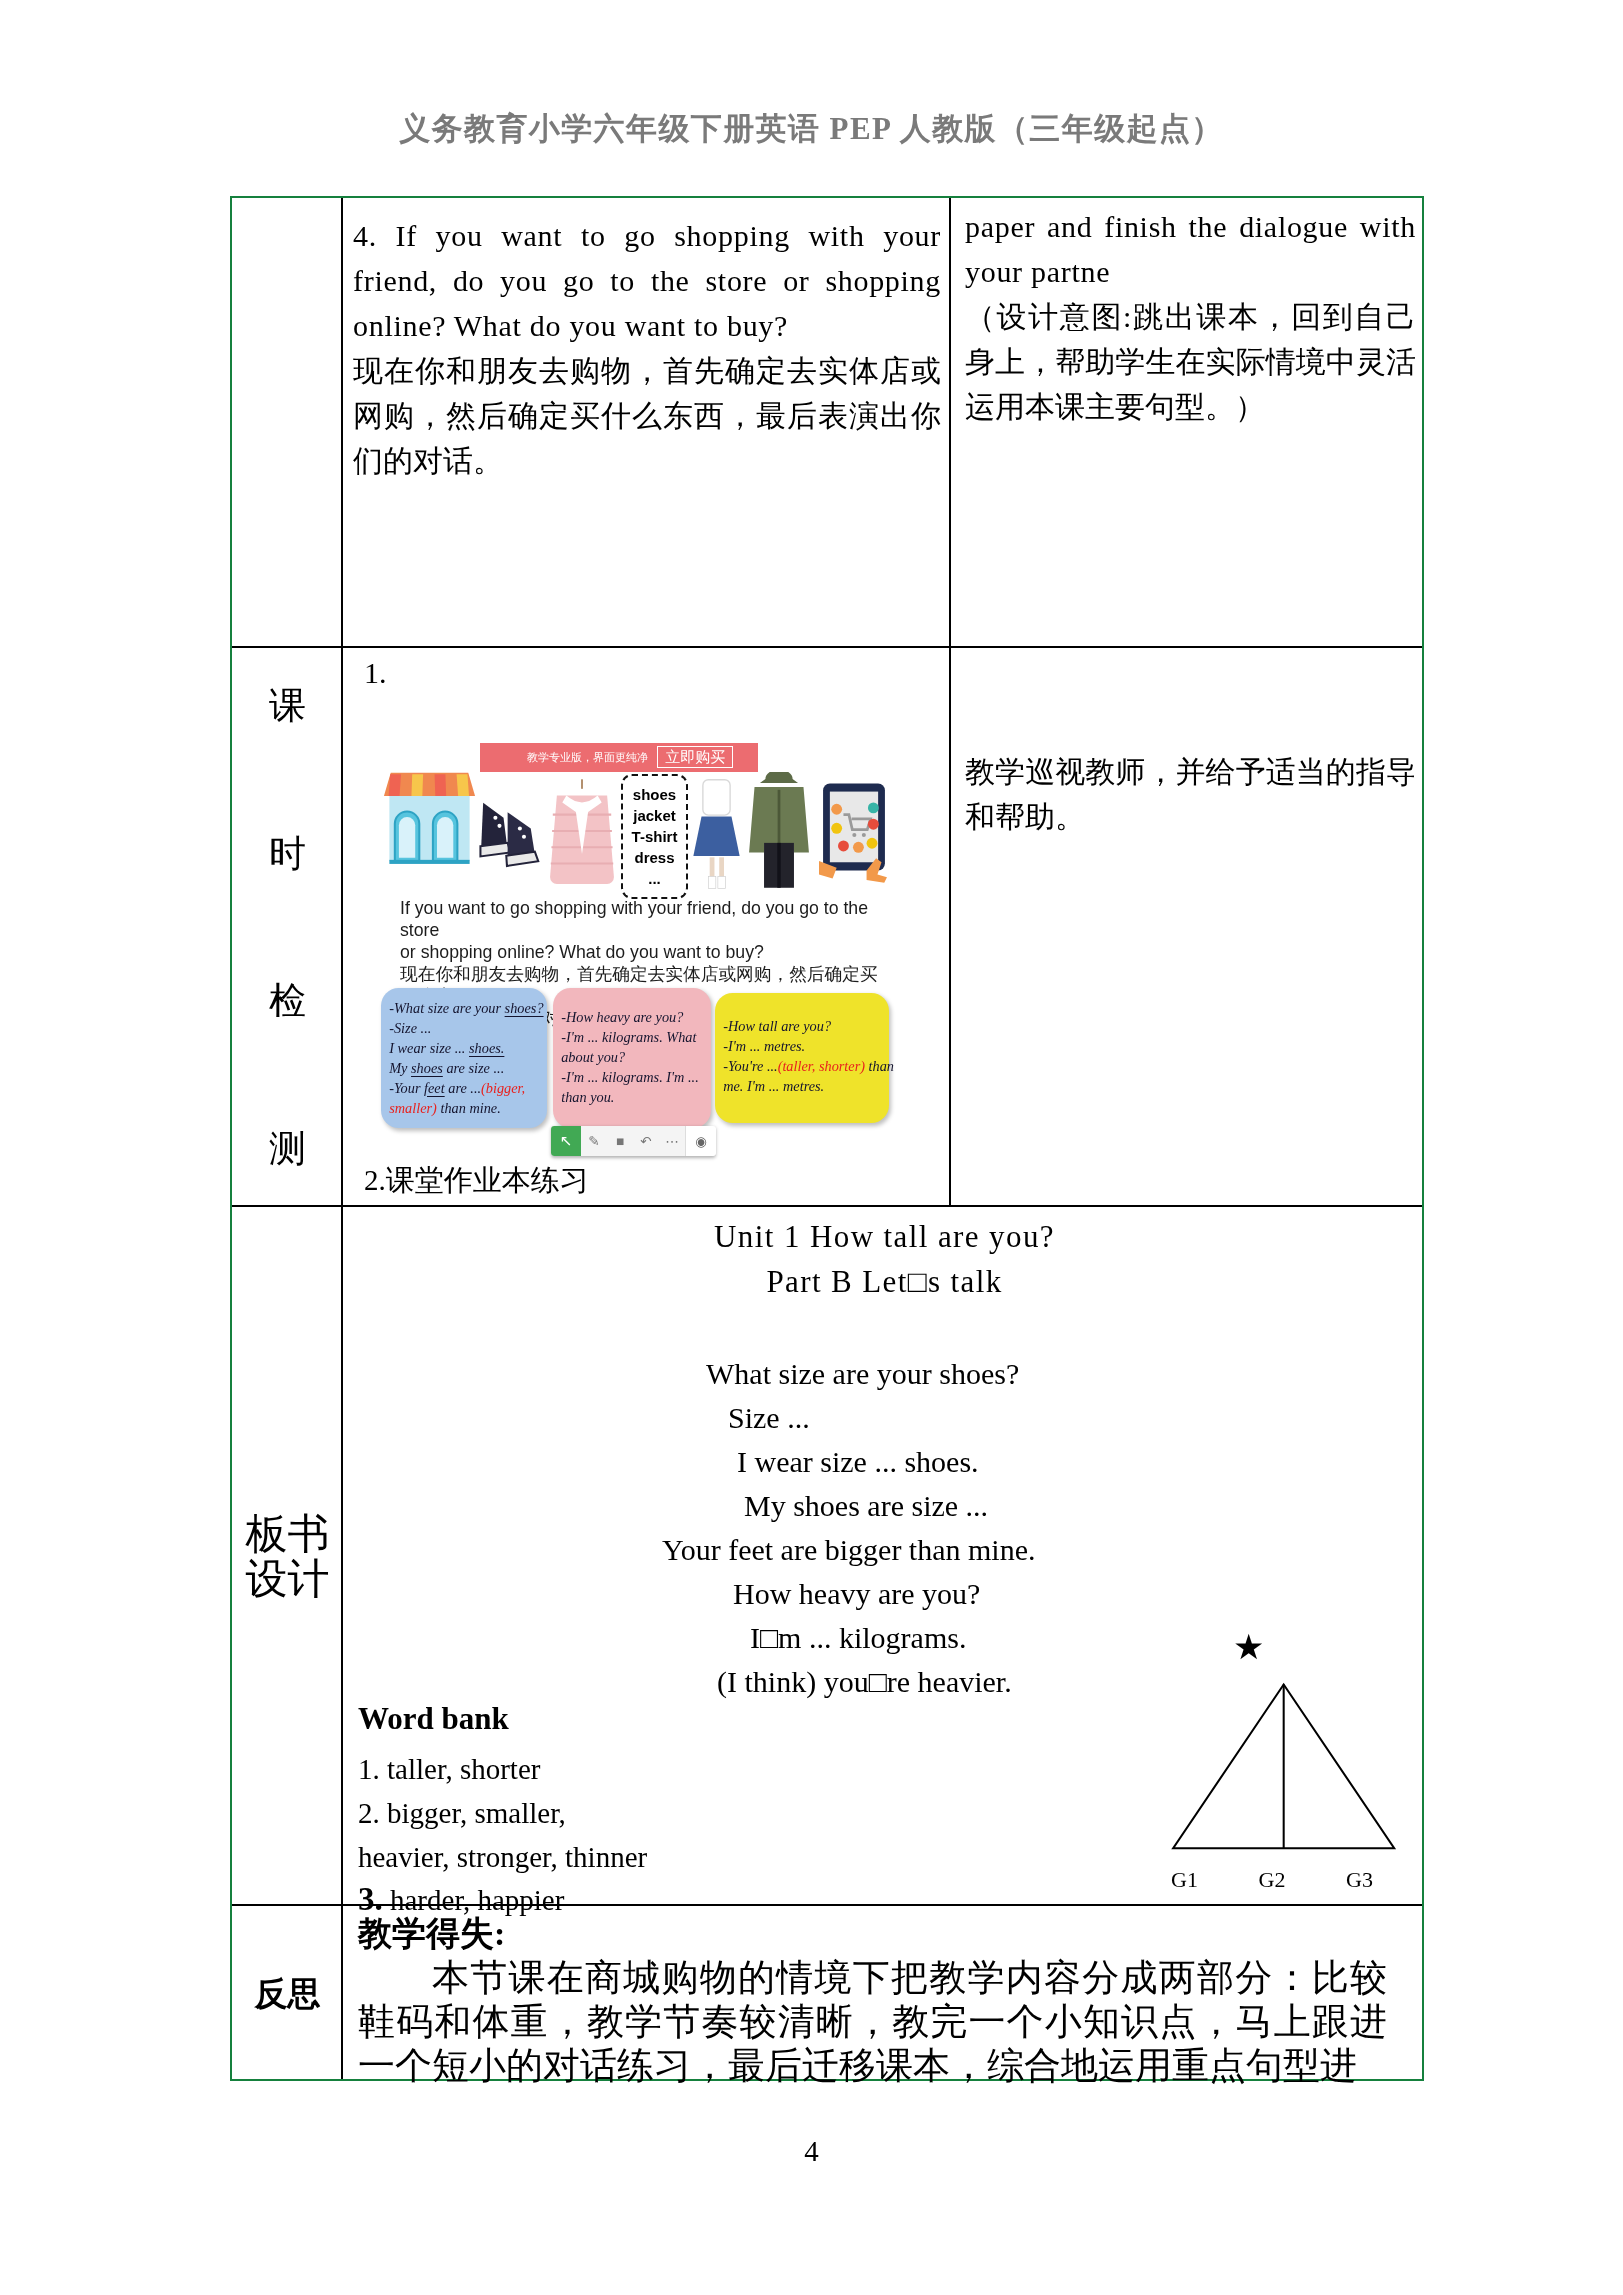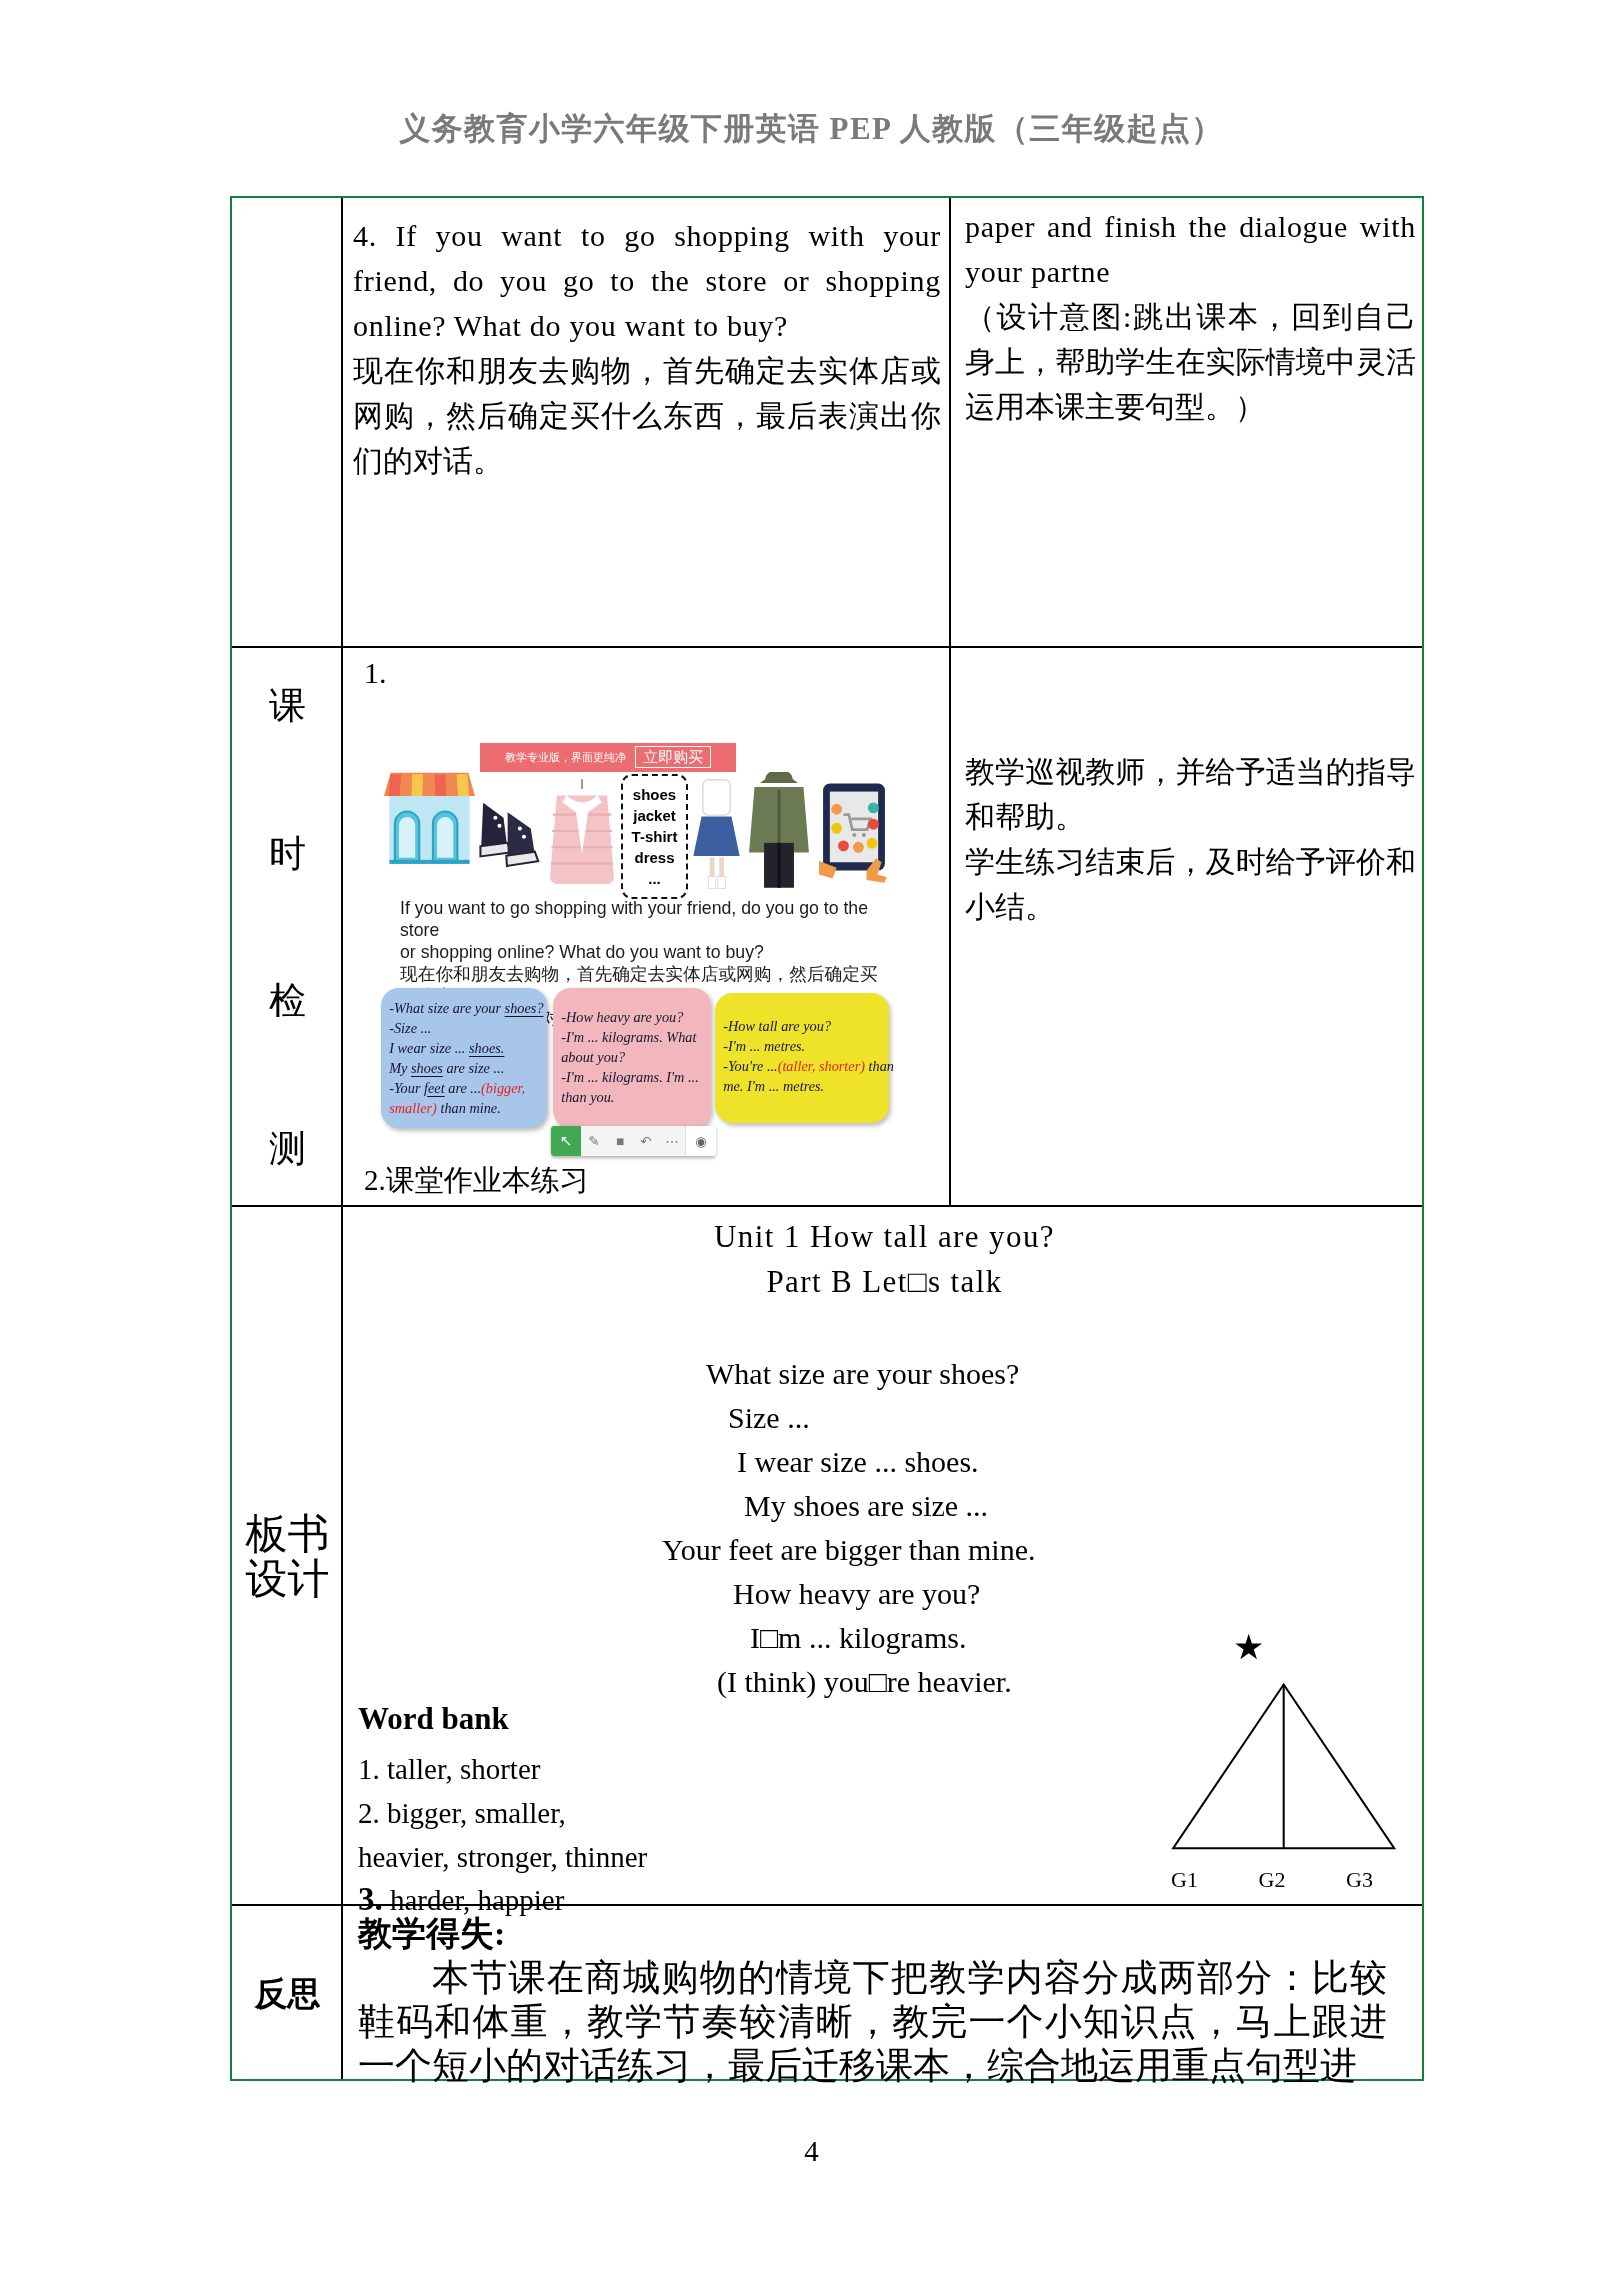--- a/index.html
+++ b/index.html
@@ -31,21 +31,21 @@
   #r2c1{left:0;top:450px;width:111px;height:559px;display:flex;flex-direction:column;
         align-items:center;justify-content:space-between;padding:33px 0;box-sizing:border-box;}
   .label-char{font-size:37px;}
 
   #item1-number{left:132px;top:458px;font-size:30px;}
   #item2-text{left:132px;top:963px;font-size:29px;}
 
   
   #slide{left:149px;top:539px;width:508px;height:430px;}
   #promo-banner{left:99px;top:5.5px;width:256px;height:29px;background:var(--banner_pink,#ec6c70);
-      display:flex;align-items:center;justify-content:center;font-family:"Liberation Sans","DejaVu Sans",sans-serif;}
+      display:flex;align-items:center;justify-content:center;font-family:"Liberation Sans","DejaVu Sans",sans-serif;padding-left:22px;}
   #promo-banner .btxt{color:#fff;font-size:11px;}
   #promo-banner .bbtn{color:#fff;font-size:15px;border:1.4px solid #fff;padding:0.7px 6.8px;margin-left:9.5px;background:var(--banner_pink,#ec6c70);}
 
   .icon-slot{position:absolute;}
   #store-icon{left:0;top:29px;}
   #sneakers-icon{left:94px;top:60px;}
   #sweater-icon{left:165px;top:42px;}
   #clothes-word-box{left:240px;top:37px;width:63px;height:121px;border:2px dashed #111;border-radius:11px;
       display:flex;flex-direction:column;align-items:center;justify-content:center;
       font-family:"Liberation Sans","DejaVu Sans",sans-serif;font-weight:bold;font-size:15px;line-height:21px;}
@@ -276,21 +276,20 @@
         <div class="tb-ico">↶</div>
         <div class="tb-ico">⋯</div>
         <div id="tb-camera">◉</div>
       </div>
     </div>
 
     <div id="item2-text" class="abs">2.课堂作业本练习</div>
 
     <div id="r2c3" class="abs">
         <div class="cellpara">教学巡视教师，并给予适当的指导和帮助。</div>
-        <div class="cellpara">学生练习结束后，及时给予评价和小结。</div>
       </div>
 
     <div id="r3c1" class="abs">
       <div>板书</div>
       <div>设计</div>
     </div>
     <div id="board-title1" class="abs">Unit 1 How tall are you?</div>
     <div id="board-title2" class="abs">Part B Let□s talk</div>
     <div id="board-lines" class="abs">
         <div class="board-line">What size are your shoes?</div>

